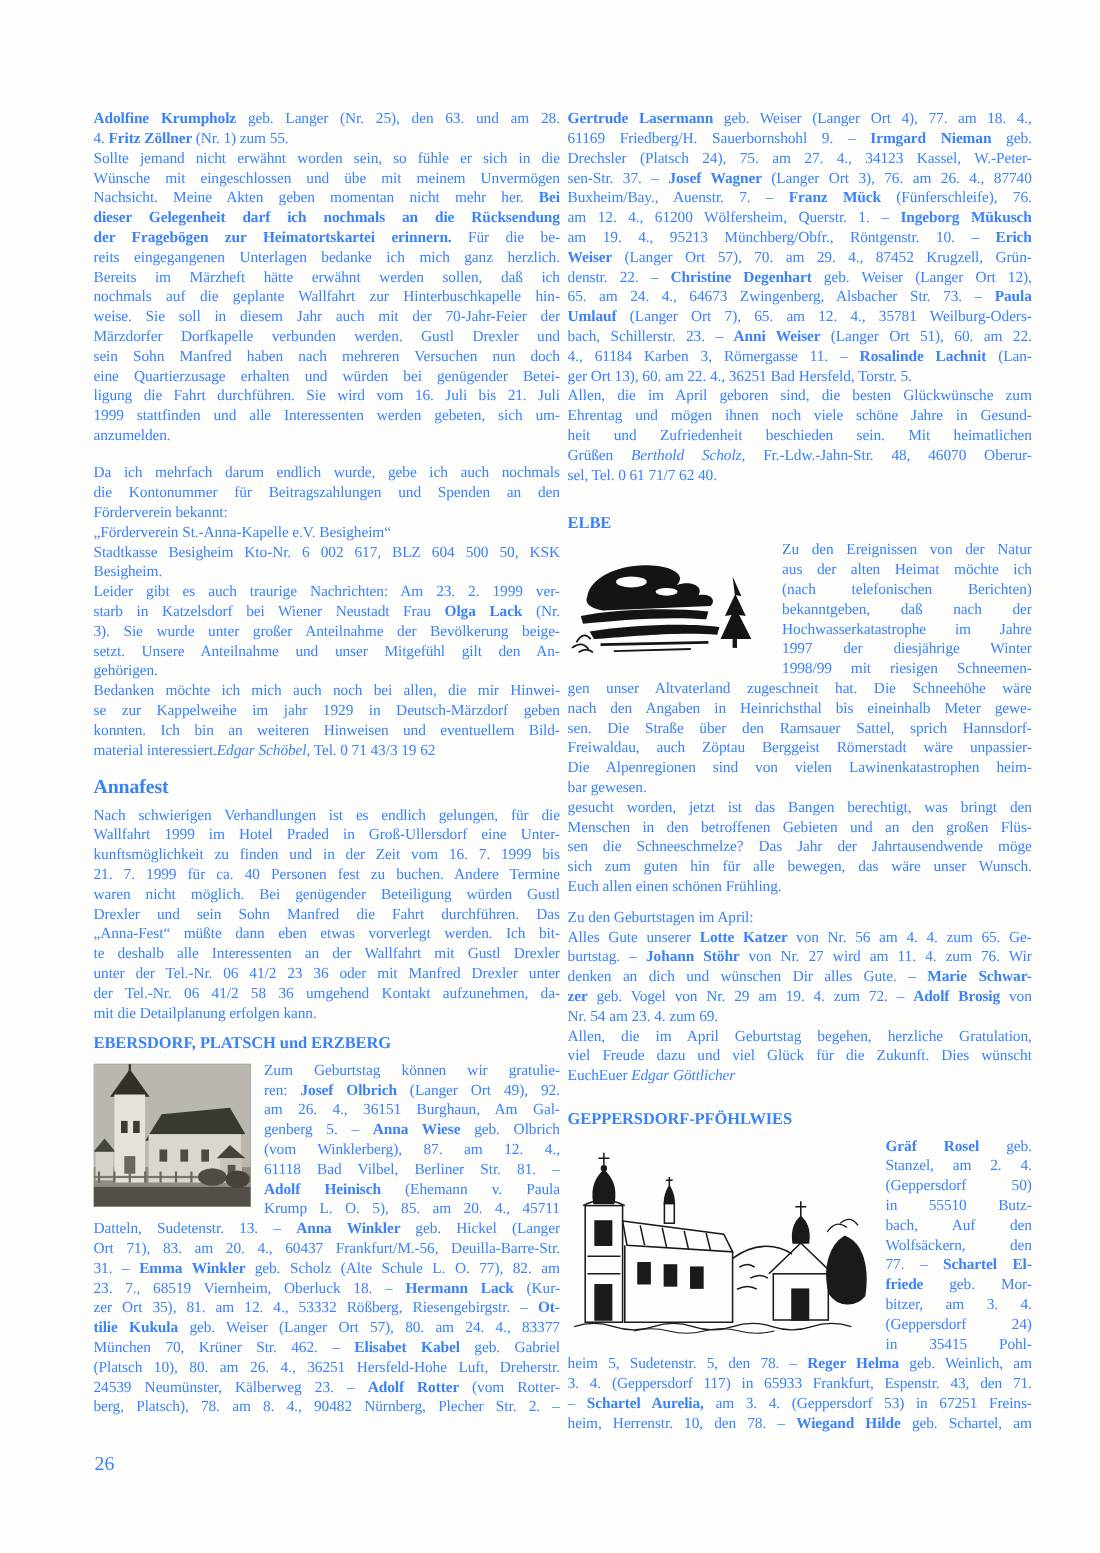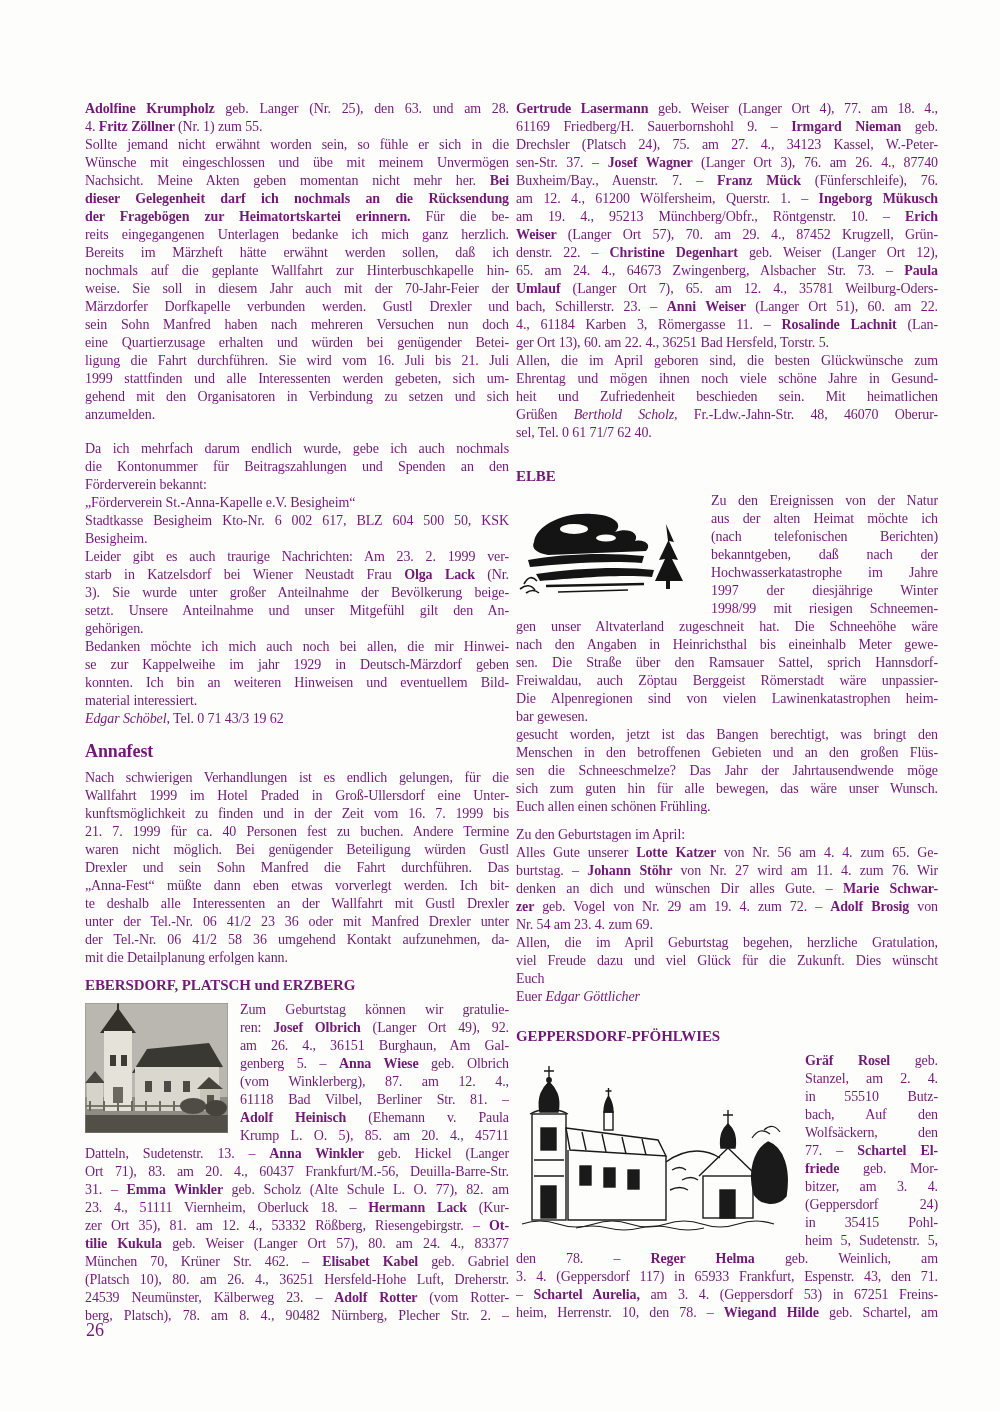--- a/index.html
+++ b/index.html
@@ -1,24 +1,24 @@
 <!DOCTYPE html>
 <html><head>
 <meta charset="utf-8">
 <style>
   html,body{margin:0;padding:0;background:#ffffff;}
   .page{position:relative;width:1000px;height:1412px;background:#fdfdfc;overflow:hidden;
-        font-family:"Liberation Serif","DejaVu Serif",serif;color:#701a75;}
+        font-family:"Liberation Serif","DejaVu Serif",serif;color:#3b82f6;}
   .col{position:absolute;top:100px;font-size:14px;line-height:18px;letter-spacing:-0.1px;}
   .col-left{left:85px;width:424px;}
   .col-right{left:516px;width:422px;}
   .para{overflow:hidden;}
   .line{text-align:justify;text-align-last:justify;min-height:18px;}
   .line.align-l{text-align-last:left;}
-  .line.align-lr{display:flex;justify-content:flex-end;text-align-last:auto;flex-direction:column;}
+  .line.align-lr{display:flex;justify-content:flex-start;text-align-last:auto;}
   .r-n{font-weight:normal;}
   .r-b{font-weight:bold;}
   .r-i{font-style:italic;}
   .heading{font-weight:bold;font-size:15px;line-height:19px;margin:9px 0 6px 0;}
   .heading-lg{font-size:18px;line-height:22px;margin:12px 0 7px 0;}
   .figure{float:left;}
   .fig-church{width:143px;height:130px;margin:2px 12px 8px 0;}
   .fig-elbe{width:185px;height:105px;margin:4px 10px 10px 0;}
   .fig-gepp{width:275px;height:180px;margin:2px 14px 8px 0;}
   .figure svg{display:block;width:100%;height:100%;}
@@ -39,21 +39,20 @@
         <div class="line"><span class="r-b">der Fragebögen zur Heimatortskartei erinnern. </span><span class="r-n">Für die be-</span></div>
         <div class="line"><span class="r-n">reits eingegangenen Unterlagen bedanke ich mich ganz herzlich.</span></div>
         <div class="line"><span class="r-n">Bereits im Märzheft hätte erwähnt werden sollen, daß ich</span></div>
         <div class="line"><span class="r-n">nochmals auf die geplante Wallfahrt zur Hinterbuschkapelle hin-</span></div>
         <div class="line"><span class="r-n">weise. Sie soll in diesem Jahr auch mit der 70-Jahr-Feier der</span></div>
         <div class="line"><span class="r-n">Märzdorfer Dorfkapelle verbunden werden. Gustl Drexler und</span></div>
         <div class="line"><span class="r-n">sein Sohn Manfred haben nach mehreren Versuchen nun doch</span></div>
         <div class="line"><span class="r-n">eine Quartierzusage erhalten und würden bei genügender Betei-</span></div>
         <div class="line"><span class="r-n">ligung die Fahrt durchführen. Sie wird vom 16. Juli bis 21. Juli</span></div>
         <div class="line"><span class="r-n">1999 stattfinden und alle Interessenten werden gebeten, sich um-</span></div>
-        <div class="line"><span class="r-n">gehend mit den Organisatoren in Verbindung zu setzen und sich</span></div>
         <div class="line align-l"><span class="r-n">anzumelden.</span></div>
       </div>
       <div style="height: 16px;"></div>
       <div class="para">
         <div class="line"><span class="r-n">Da ich mehrfach darum endlich wurde, gebe ich auch nochmals</span></div>
         <div class="line"><span class="r-n">die Kontonummer für Beitragszahlungen und Spenden an den</span></div>
         <div class="line align-l"><span class="r-n">Förderverein bekannt:</span></div>
         <div class="line align-l"><span class="r-n">„Förderverein St.-Anna-Kapelle e.V. Besigheim“</span></div>
         <div class="line"><span class="r-n">Stadtkasse Besigheim Kto-Nr. 6 002 617, BLZ 604 500 50, KSK</span></div>
         <div class="line align-l"><span class="r-n">Besigheim.</span></div>
@@ -124,21 +123,21 @@
         <div class="line"><span class="r-n">ren: </span><span class="r-b">Josef Olbrich </span><span class="r-n">(Langer Ort 49), 92.</span></div>
         <div class="line"><span class="r-n">am 26. 4., 36151 Burghaun, Am Gal-</span></div>
         <div class="line"><span class="r-n">genberg 5. – </span><span class="r-b">Anna Wiese </span><span class="r-n">geb. Olbrich</span></div>
         <div class="line"><span class="r-n">(vom Winklerberg), 87. am 12. 4.,</span></div>
         <div class="line"><span class="r-n">61118 Bad Vilbel, Berliner Str. 81. –</span></div>
         <div class="line"><span class="r-b">Adolf Heinisch </span><span class="r-n">(Ehemann v. Paula</span></div>
         <div class="line"><span class="r-n">Krump L. O. 5), 85. am 20. 4., 45711</span></div>
         <div class="line"><span class="r-n">Datteln, Sudetenstr. 13. – </span><span class="r-b">Anna Winkler </span><span class="r-n">geb. Hickel (Langer</span></div>
         <div class="line"><span class="r-n">Ort 71), 83. am 20. 4., 60437 Frankfurt/M.-56, Deuilla-Barre-Str.</span></div>
         <div class="line"><span class="r-n">31. – </span><span class="r-b">Emma Winkler </span><span class="r-n">geb. Scholz (Alte Schule L. O. 77), 82. am</span></div>
-        <div class="line"><span class="r-n">23. 4., 51111 Viernheim, Oberluck 18. – </span><span class="r-b">Hermann Lack </span><span class="r-n">(Kur-</span></div>
+        <div class="line"><span class="r-n">23. 7., 68519 Viernheim, Oberluck 18. – </span><span class="r-b">Hermann Lack </span><span class="r-n">(Kur-</span></div>
         <div class="line"><span class="r-n">zer Ort 35), 81. am 12. 4., 53332 Rößberg, Riesengebirgstr. – </span><span class="r-b">Ot-</span></div>
         <div class="line"><span class="r-b">tilie Kukula </span><span class="r-n">geb. Weiser (Langer Ort 57), 80. am 24. 4., 83377</span></div>
         <div class="line"><span class="r-n">München 70, Krüner Str. 462. – </span><span class="r-b">Elisabet Kabel </span><span class="r-n">geb. Gabriel</span></div>
         <div class="line"><span class="r-n">(Platsch 10), 80. am 26. 4., 36251 Hersfeld-Hohe Luft, Dreherstr.</span></div>
         <div class="line"><span class="r-n">24539 Neumünster, Kälberweg 23. – </span><span class="r-b">Adolf Rotter </span><span class="r-n">(vom Rotter-</span></div>
         <div class="line"><span class="r-n">berg, Platsch), 78. am 8. 4., 90482 Nürnberg, Plecher Str. 2. –</span></div>
       </div>
     </div>
   <div class="col col-right">
       <div class="para">
@@ -245,20 +244,21 @@
         <path d="M212,70 L212,56 M207,61 L217,61"></path>
         <path d="M238,140 C232,118 238,96 252,88 C268,94 274,116 270,142 C262,152 246,152 238,140 Z" fill="#1a1a1a"></path>
         <path d="M236,84 q8,-12 18,-4 M248,76 q9,-8 16,2" stroke-width="1.2"></path>
         <path d="M6,170 q18,-6 36,0 t36,0 t36,0 t36,0 t36,0 t36,0 t36,0" stroke-width="1.2"></path>
         <path d="M60,174 q16,-4 32,0 t32,0 t32,0 t32,0" stroke-width="1"></path>
       </g>
     </svg>
   </div>
         <div class="line"><span class="r-b">Gräf Rosel </span><span class="r-n">geb.</span></div>
         <div class="line"><span class="r-n">Stanzel, am 2. 4.</span></div>
+        <div class="line"><span class="r-n">(Geppersdorf 50)</span></div>
         <div class="line"><span class="r-n">in 55510 Butz-</span></div>
         <div class="line"><span class="r-n">bach, Auf den</span></div>
         <div class="line"><span class="r-n">Wolfsäckern, den</span></div>
         <div class="line"><span class="r-n">77. – </span><span class="r-b">Schartel El-</span></div>
         <div class="line"><span class="r-b">friede </span><span class="r-n">geb. Mor-</span></div>
         <div class="line"><span class="r-n">bitzer, am 3. 4.</span></div>
         <div class="line"><span class="r-n">(Geppersdorf 24)</span></div>
         <div class="line"><span class="r-n">in 35415 Pohl-</span></div>
         <div class="line"><span class="r-n">heim 5, Sudetenstr. 5, den 78. – </span><span class="r-b">Reger Helma </span><span class="r-n">geb. Weinlich, am</span></div>
         <div class="line"><span class="r-n">3. 4. (Geppersdorf 117) in 65933 Frankfurt, Espenstr. 43, den 71.</span></div>

